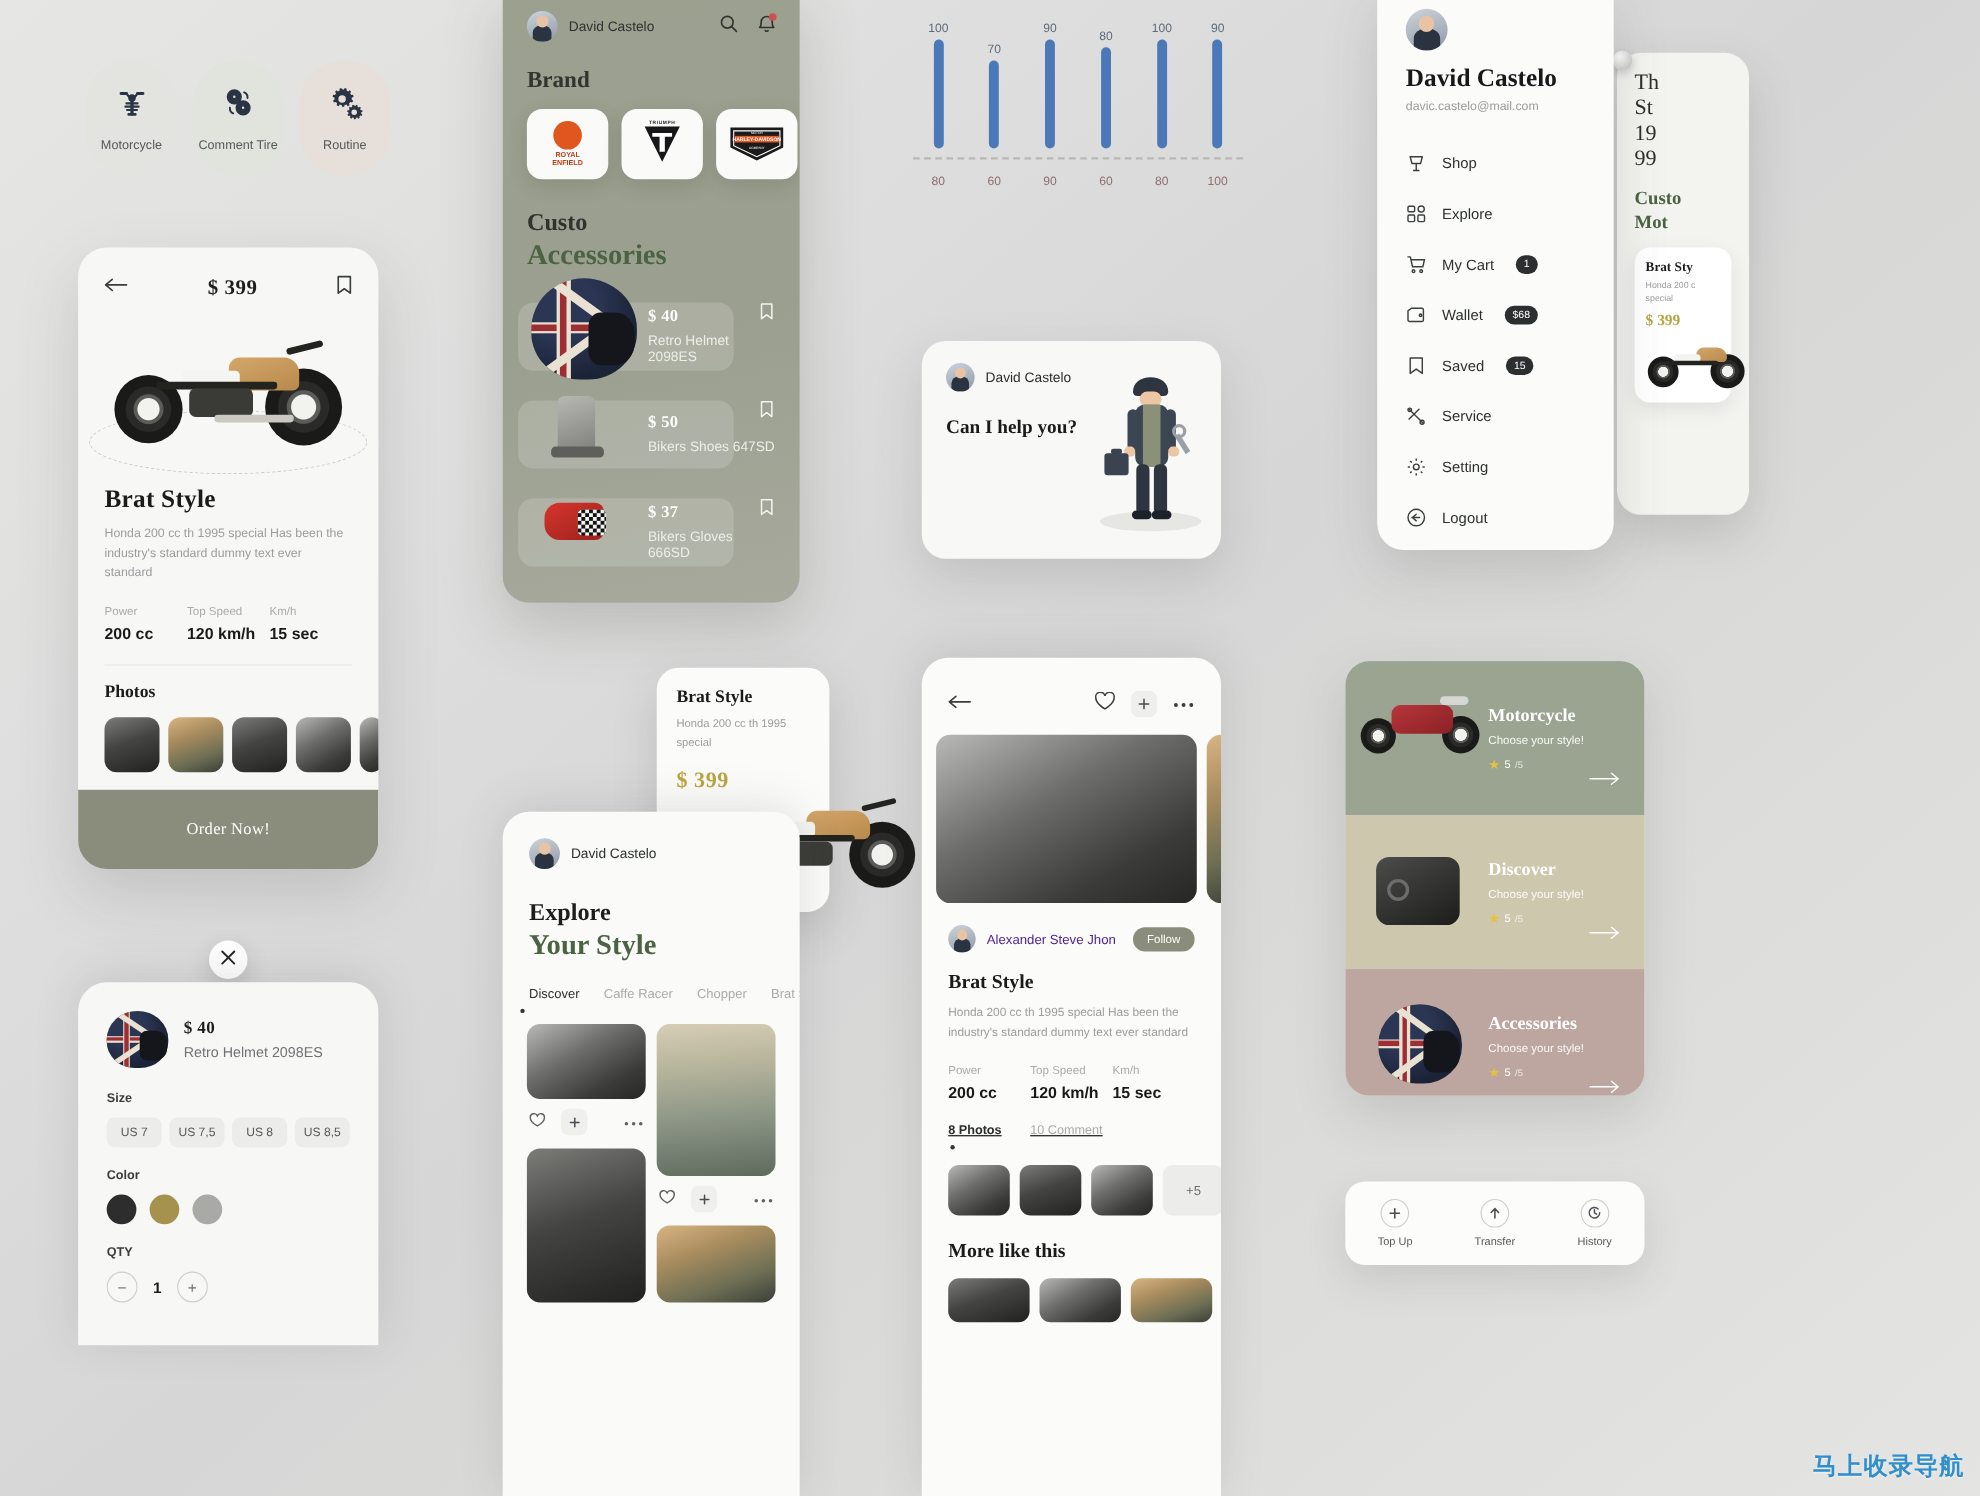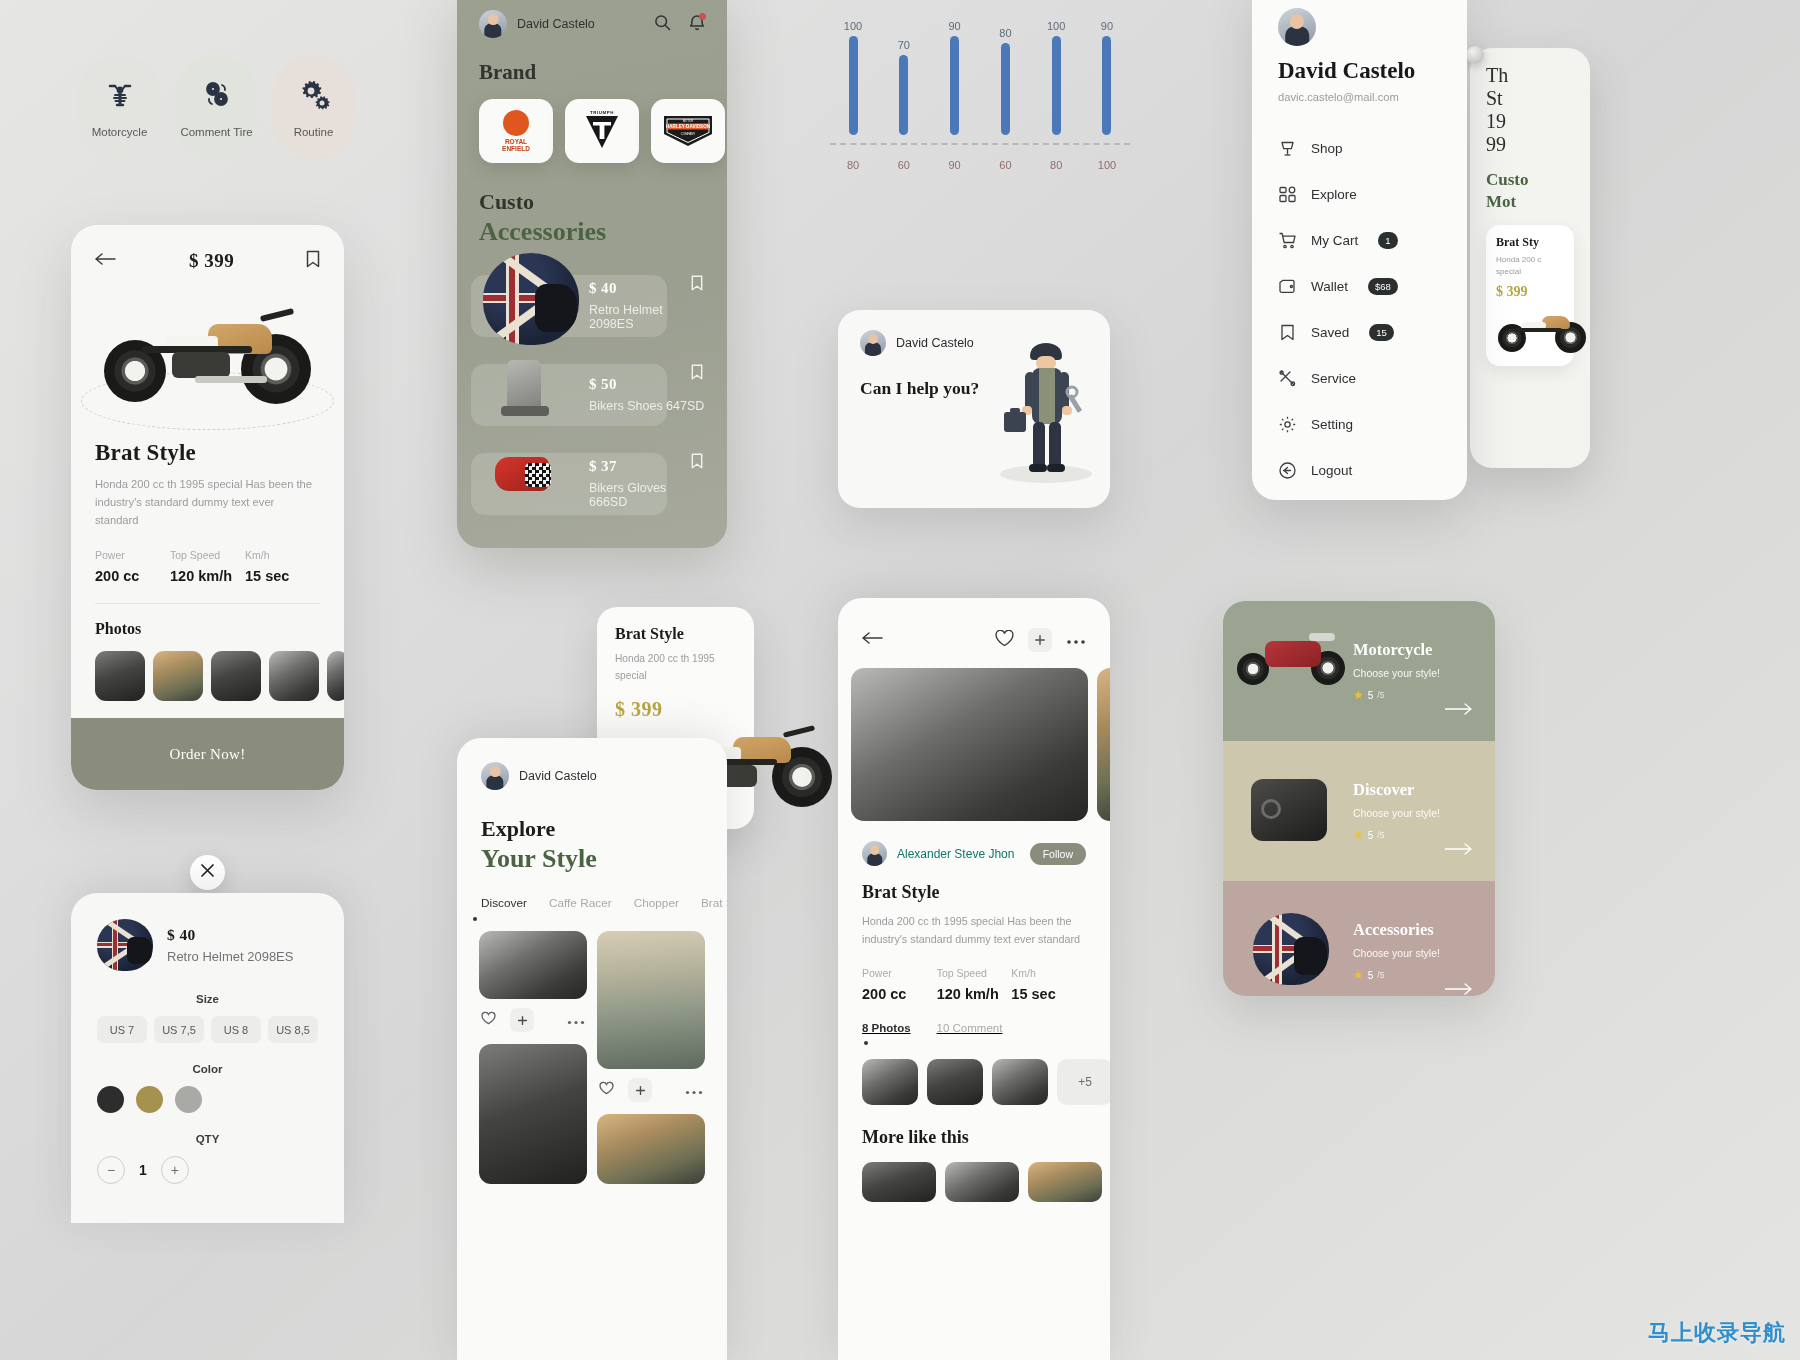--- a/index.html
+++ b/index.html
@@ -48,21 +48,21 @@
 
   
   #close-fab { left: 190px; top: 855px; width: 35px; height: 35px; border-radius: 50%; background:#fff;
     display:flex; align-items:center; justify-content:center; box-shadow: 0 8px 22px rgba(0,0,0,.16); }
   #size-sheet { left: 71px; top: 893px; width: 273px; height: 330px; border-radius: 26px 26px 0 0;
     background: #f7f7f5; box-shadow: 0 -6px 40px rgba(90,90,90,.16); padding: 26px 26px 0; overflow:hidden;}
   .sheet-head { display:flex; align-items:center; gap: 14px; margin-bottom: 22px; }
   .helmet-mini { width: 56px; height: 52px; flex:none; position: relative; }
   .sh-price { font-size: 15.5px; font-weight: 700; color:#1b1b1b; letter-spacing:.4px; }
   .sh-name { font-size: 13px; color:#707375; margin-top:5px; }
-  .lbl-sm { font-size: 11.5px; font-weight: 700; color:#3b3d3e; margin-bottom: 11px; text-align: center; }
+  .lbl-sm { font-size: 11.5px; font-weight: 700; color:#3b3d3e; margin-bottom: 11px; }
   .size-row { display:flex; gap:7px; margin-bottom: 20px; }
   .size-chip { flex:1; height: 27px; border-radius: 7px; background:#ececeA; display:flex; align-items:center;
     justify-content:center; font-size: 11px; color:#56595a; }
   .color-row { display:flex; gap: 12px; margin-bottom: 20px; }
   .swatch { width: 27px; height: 27px; border-radius:50%; }
   .qty-row { display:flex; align-items:center; gap: 14px; }
   .qty-btn { width:28px; height:28px; border-radius:50%; border:1.4px solid #cfcfca; display:flex;
     align-items:center; justify-content:center; color:#6b6e6f; font-size:14px; }
   .qty-val { font-size:14px; font-weight:700; color:#1b1b1b; }
 
@@ -161,21 +161,21 @@
   
   #post-panel { left: 838px; top: 598px; width: 272px; height: 765px; border-radius: 24px 24px 0 0;
     background:#fbfbf9; box-shadow: 0 -4px 40px rgba(85,85,85,.16); overflow:hidden;}
   .pp-top { display:flex; align-items:center; justify-content:space-between; padding: 30px 24px 0; color:#3b3e3f; }
   .pp-top-right { display:flex; align-items:center; gap: 14px; }
   .pp-sq { width:24px; height:24px; border-radius:7px; background:#efefec; display:flex; align-items:center; justify-content:center;}
   .pp-gallery { display:flex; gap: 9px; padding: 16px 0 0 13px; }
   .pp-main { width: 237px; height: 153px; border-radius: 13px; flex:none; overflow:hidden; position:relative;}
   .pp-next { width: 42px; height: 153px; border-radius: 13px; flex:none; overflow:hidden; position:relative;}
   .pp-author { display:flex; align-items:center; gap: 10px; padding: 20px 24px 0; }
-  .pp-aname { font-size: 12px; color:#0f766e;text-align:center; }
+  .pp-aname { font-size: 12px; color:#4c1d95;text-align:center; }
   .follow { margin-left:auto; background:#8a8c7c; color:#fff; font-size: 10.5px; border-radius: 13px; padding: 5px 13px;}
   .pp-title { font-family:"Liberation Serif",serif; font-size: 18px; font-weight:700; color:#1b1b1b; padding: 16px 24px 0; }
   .pp-desc { font-size: 10.8px; line-height: 1.7; color:#9a9d9e; padding: 9px 24px 0; }
   .pp-specs { display:flex; padding: 18px 24px 0; }
   .pp-specs > div { flex:1; }
   .pp-meta { display:flex; gap: 26px; padding: 20px 24px 0; align-items:baseline;text-decoration:underline;}
   .pp-m1 { font-size: 11.5px; font-weight:700; color:#2b2e2f; }
   .pp-m2 { font-size: 11.5px; color:#a8abac; }
   .pp-thumbs { display:flex; gap: 9px; padding: 14px 24px 0; }
   .pp-th { width: 56px; height: 46px; border-radius: 10px; overflow:hidden; position:relative; flex:none;}
@@ -916,16 +916,43 @@
           <span style="opacity:.75;font-size:8.5px">/5</span>
         </div>
       </div>
       <span class="cat-arrow">
         <svg width="28" height="12" viewBox="0 0 28 12" fill="none" stroke="#fff" stroke-width="1.3" stroke-linecap="round">
           <path d="M0 6h26M20 1l6 5-6 5"></path>
           </svg></span>
     </div>
   </div>
 
+  <div class="abs" id="bottom-nav">
+    <div class="bn">
+      <span class="bn-c">
+        <svg width="12" height="12" viewBox="0 0 12 12" stroke="#4a4d4e" stroke-width="1.4" stroke-linecap="round">
+          <path d="M6 1.8v8.4M1.8 6h8.4"></path>
+          </svg>
+        </span>
+      <span class="bn-l">Top Up</span>
+    </div>
+    <div class="bn">
+      <span class="bn-c">
+        <svg width="12" height="12" viewBox="0 0 12 12" fill="none" stroke="#4a4d4e" stroke-width="1.4" stroke-linecap="round">
+          <path d="M6 10.2V1.8M2.6 5.2L6 1.8l3.4 3.4"></path>
+          </svg>
+        </span>
+      <span class="bn-l">Transfer</span>
+    </div>
+    <div class="bn">
+      <span class="bn-c">
+        <svg width="13" height="13" viewBox="0 0 13 13" fill="none" stroke="#4a4d4e" stroke-width="1.3" stroke-linecap="round">
+          <path d="M11.3 6.5a4.8 4.8 0 11-1.5-3.5"></path>
+            <path d="M6.5 3.6v3l2 1.2"></path>
+          </svg>
+        </span>
+      <span class="bn-l">History</span>
+    </div>
+  </div>
 
   <div class="abs" id="watermark">马上收录导航</div>
 
 </div>
 
 </body></html>

